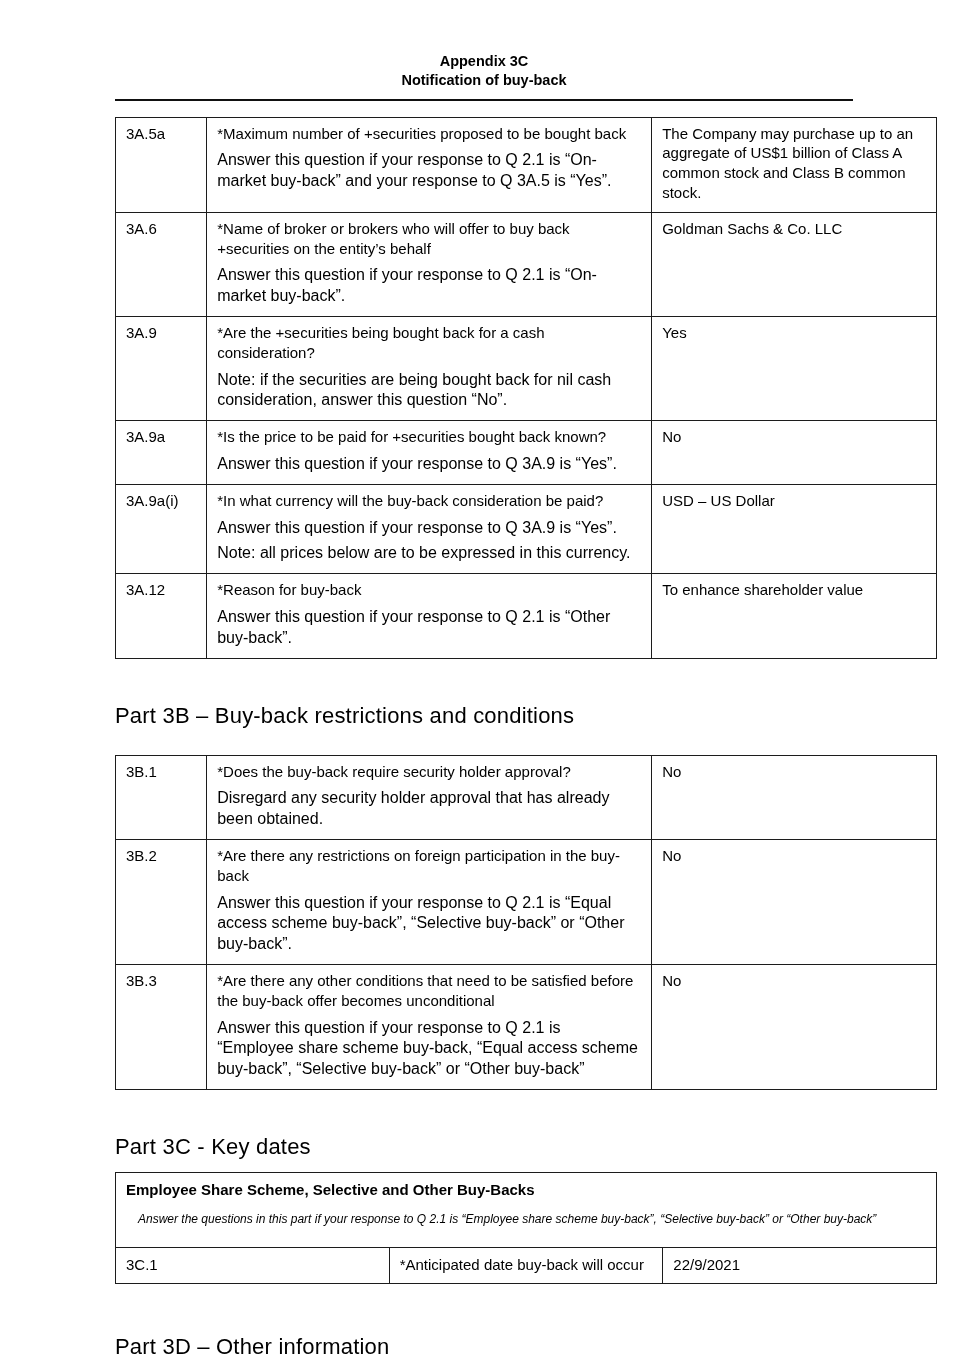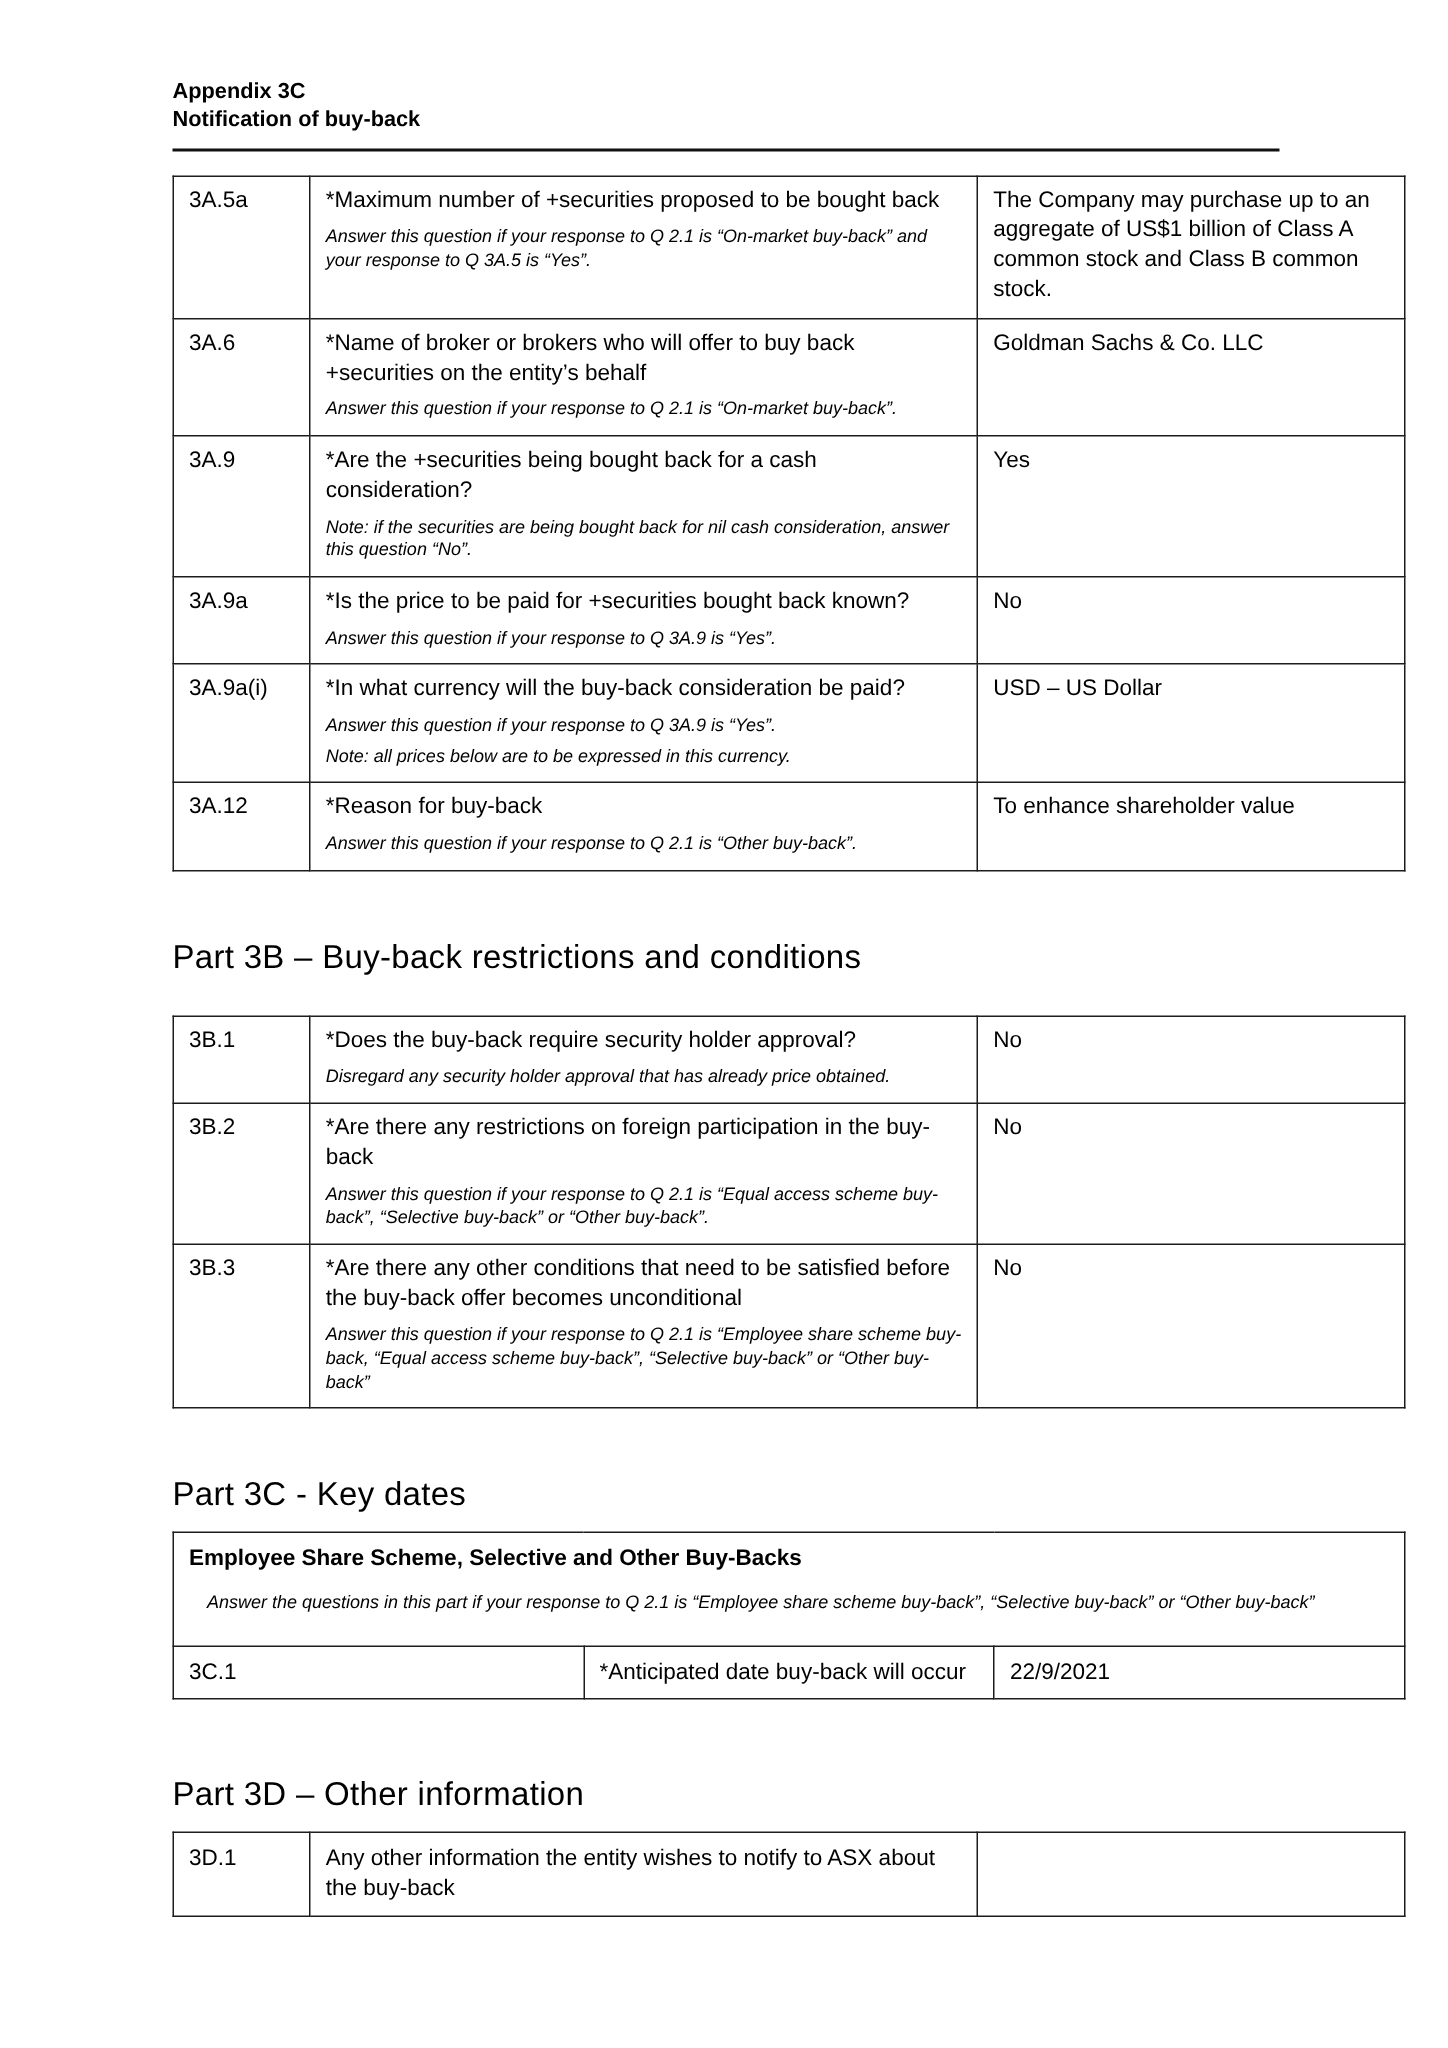--- a/index.html
+++ b/index.html
@@ -11,21 +11,21 @@
     color: #000000;
     font-family: "Liberation Sans", sans-serif;
     overflow: hidden;
   }
   .page {
     width: 965px;
     height: 1365px;
     padding: 52px 112px 0 115px;
   }
   
-  .doc-header { text-align: left; }
+  .doc-header { text-align: center; }
   .doc-header .hline {
     font-weight: bold;
     font-size: 14.5px;
     line-height: 1.3;
   }
   .header-rule {
     border: none;
     border-top: 2px solid #111111;
     margin: 9px 0 0 0;
   }
@@ -42,22 +42,21 @@
     padding: 6px 10px 9px 10px;
     font-size: 15px;
     line-height: 1.32;
   }
   td.c-id { width: 82px; }
   td.c-q  { width: 400px; }
   td.c-a  { width: 256px; }
   p.q-main { margin: 0; }
   p.q-note {
     margin: 7px 0 0 0;
-    font-style: italic;
-    font-size: 12px;
+    font-size: 16px;
     line-height: 1.3;
   }
   p.q-note + p.q-note { margin-top: 5px; }
   
   h2.part-heading {
     font-size: 22px;
     font-weight: 400;
     margin: 44px 0 26px 0;
     letter-spacing: 0.2px;
   }
@@ -144,21 +143,21 @@
   </table>
 
   <h2 class="part-heading">Part 3B – Buy-back restrictions and conditions</h2>
 
   <table class="formtable" style="margin-top:0;">
     <tbody>
       <tr>
         <td class="c-id">3B.1</td>
         <td class="c-q">
           <p class="q-main">*Does the buy-back require security holder approval?</p>
-          <p class="q-note">Disregard any security holder approval that has already price obtained.</p>
+          <p class="q-note">Disregard any security holder approval that has already been obtained.</p>
         </td>
         <td class="c-a">No</td>
       </tr>
       <tr>
         <td class="c-id">3B.2</td>
         <td class="c-q">
           <p class="q-main">*Are there any restrictions on foreign participation in the buy-back</p>
           <p class="q-note">Answer this question if your response to Q 2.1 is “Equal access scheme buy-back”, “Selective buy-back” or “Other buy-back”.</p>
         </td>
         <td class="c-a">No</td>

